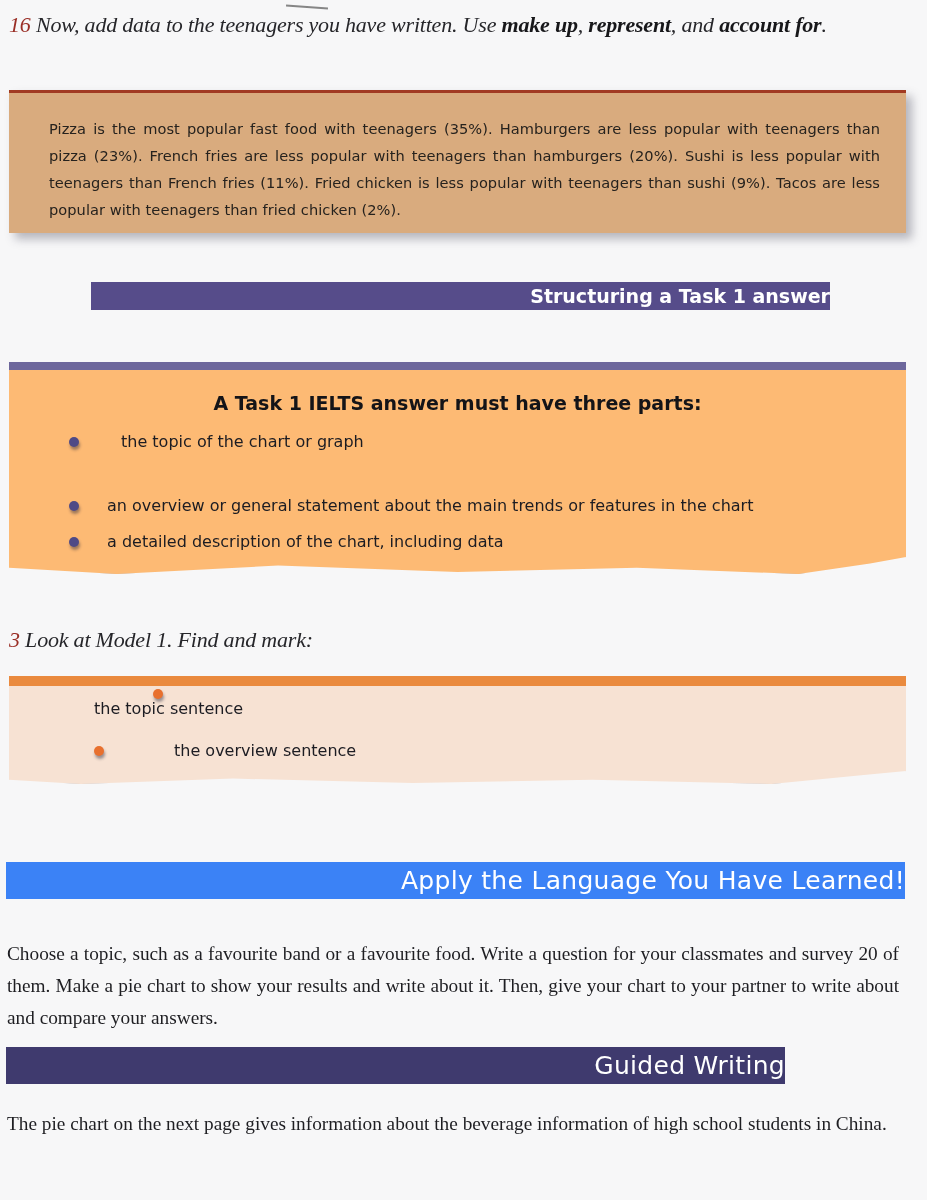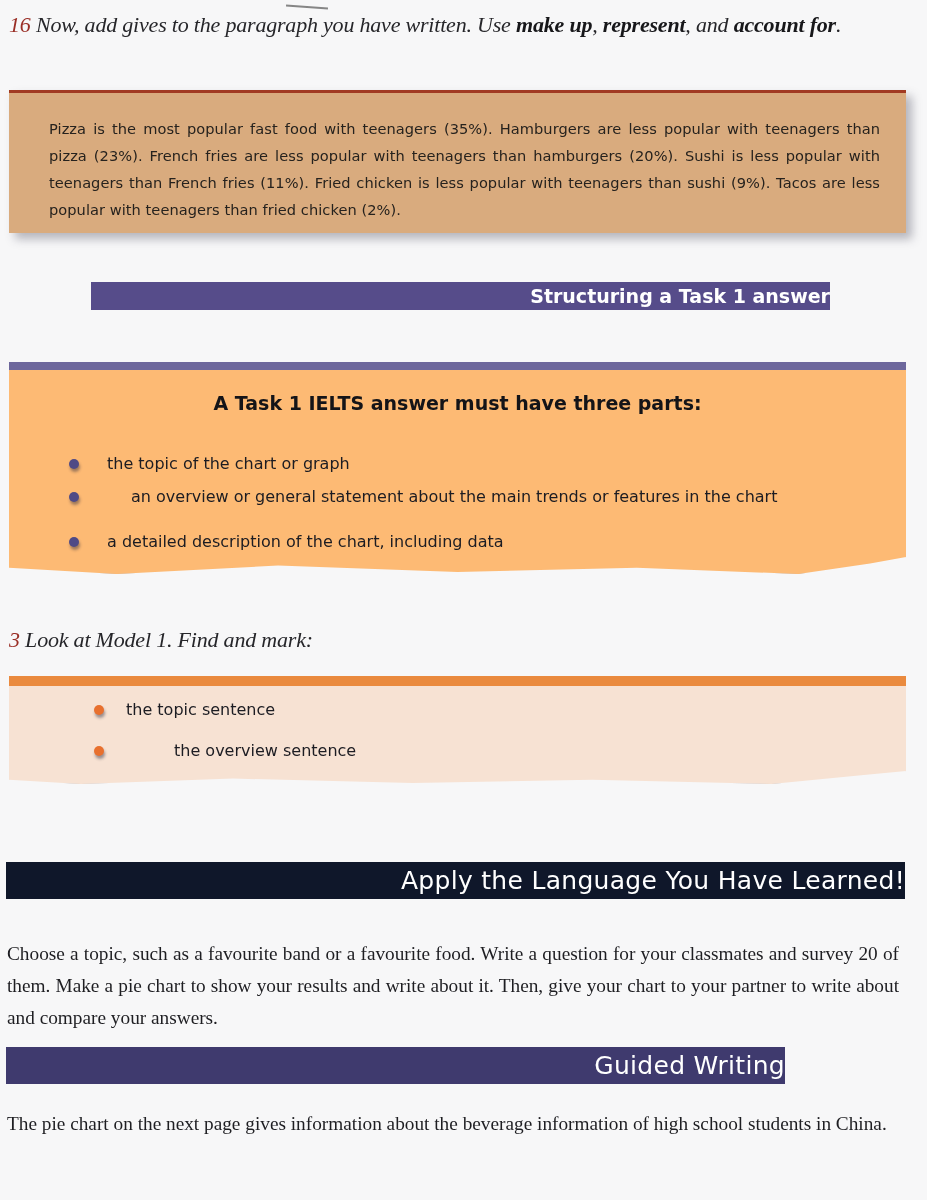--- a/index.html
+++ b/index.html
@@ -60,21 +60,21 @@
       font-weight: bold;
     }
     #banner-structuring {
       left: 91px; top: 282px; width: 739px; height: 28px;
       font-size: 19px; line-height: 28px;
       background: #564c8a;
     }
     #banner-apply {
       left: 6px; top: 862px; width: 899px; height: 37px;
       font-size: 25px; line-height: 37px;
-      background: #0f172a;
+      background: #3b82f6;
       font-weight: normal;
       letter-spacing: 0.3px;
     }
     #banner-guided {
       left: 6px; top: 1047px; width: 779px; height: 37px;
       font-size: 25px; line-height: 37px;
       background: #3f3a6e;
       font-weight: normal;
       letter-spacing: 0.3px;
     }
@@ -119,39 +119,39 @@
     }
     .dot {
       width: 10px;
       height: 10px;
       border-radius: 50%;
       margin-right: 28px;
       box-shadow: 1px 3px 3px rgba(40,40,60,0.45);
     }
     .lav-box .dot { background: #4f4a86; }
     .lav-box .bullet-item { left: 60px; }
-    #lav-item-0 { top: 84px; }
-    #lav-item-1 { top: 117px; gap: 24px; }
+    #lav-item-0 { top: 62px; gap: 14px; }
+    #lav-item-1 { top: 126px; }
     #lav-item-2 { top: 162px; }
 
     
     .peach-box {
       position: absolute;
       left: 9px;
       top: 676px;
       width: 897px;
       height: 108px;
       background: #f7e2d3;
       border-top: 10px solid #ea8a3e;
       box-shadow: 6px 6px 10px rgba(60,60,80,0.3);
       clip-path: polygon(0 0, 100% 0, 100% 88%, 95% 92%, 85% 100%, 65% 96%, 45% 99%, 25% 95%, 8% 100%, 0 96%);
     }
     .peach-box .dot { background: #e8702e; margin-right: 22px; }
     .peach-box .bullet-item { left: 85px; font-size: 16px; }
-    #peach-item-0 { top: 14px; }
+    #peach-item-0 { top: 3px; flex-direction: column; }
     #peach-item-1 { top: 55px; gap: 48px; }
 
     
     .body-para {
       position: absolute;
       left: 7px;
       width: 892px;
       font-family: "Liberation Serif", serif;
       font-size: 19.3px;
       line-height: 32px;
@@ -169,21 +169,21 @@
       transform: rotate(4deg);
       opacity: 0.7;
     }
   </style>
 </head>
 <body>
 
 <div class="faint-mark"></div>
 
 <div id="ex16" class="exercise">
-  <span class="num">16</span><span> Now, add gives to the paragraph you have written. Use </span><b>make up</b><span>, </span><b>represent</b><span>, and </span><b>account for</b><span>.</span>
+  <span class="num">16</span><span> Now, add data to the teenagers you have written. Use </span><b>make up</b><span>, </span><b>represent</b><span>, and </span><b>account for</b><span>.</span>
 </div>
 
 <div class="tan-box">
   <p>Pizza is the most popular fast food with teenagers (35%). Hamburgers are less popular with teenagers than pizza (23%). French fries are less popular with teenagers than hamburgers (20%). Sushi is less popular with teenagers than French fries (11%). Fried chicken is less popular with teenagers than sushi (9%). Tacos are less popular with teenagers than fried chicken (2%).</p>
 </div>
 
 <div id="banner-structuring" class="banner">Structuring a Task 1 answer</div>
 
 <div class="lav-box">
   <div class="box-title">A Task 1 IELTS answer must have three parts:</div>

